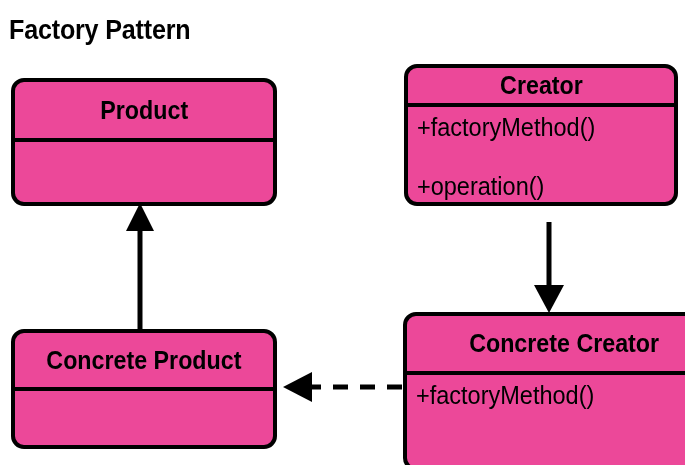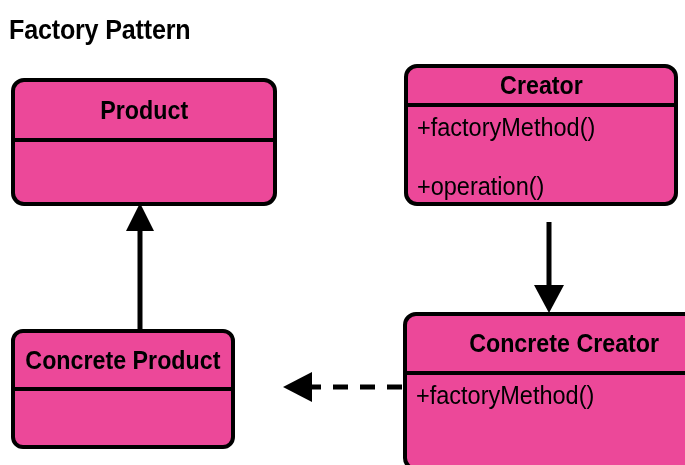--- a/index.html
+++ b/index.html
@@ -84,21 +84,21 @@
     transform-origin: left center;
   }
 
   
   #box-product          { left: 11px;  top: 69px;  width: 266px; height: 128px; }
   #box-product .uml-name-compartment { height: 60px; }
 
   #box-creator          { left: 404px; top: 55px;  width: 274px; height: 142px; }
   #box-creator .uml-name-compartment { height: 74px; }
 
-  #box-concrete-product { left: 11px;  top: 320px; width: 224px; height: 120px; border-radius: 12px; }
+  #box-concrete-product { left: 11px;  top: 320px; width: 266px; height: 120px; }
   #box-concrete-product .uml-name-compartment { height: 58px; }
 
   #box-concrete-creator { left: 403px; top: 303px; width: 322px; height: 159px; }
   #box-concrete-creator .uml-name-compartment { height: 59px; }
 
   
   #connectors {
     position: absolute;
     left: 0; top: 0;
     width: 685px;

